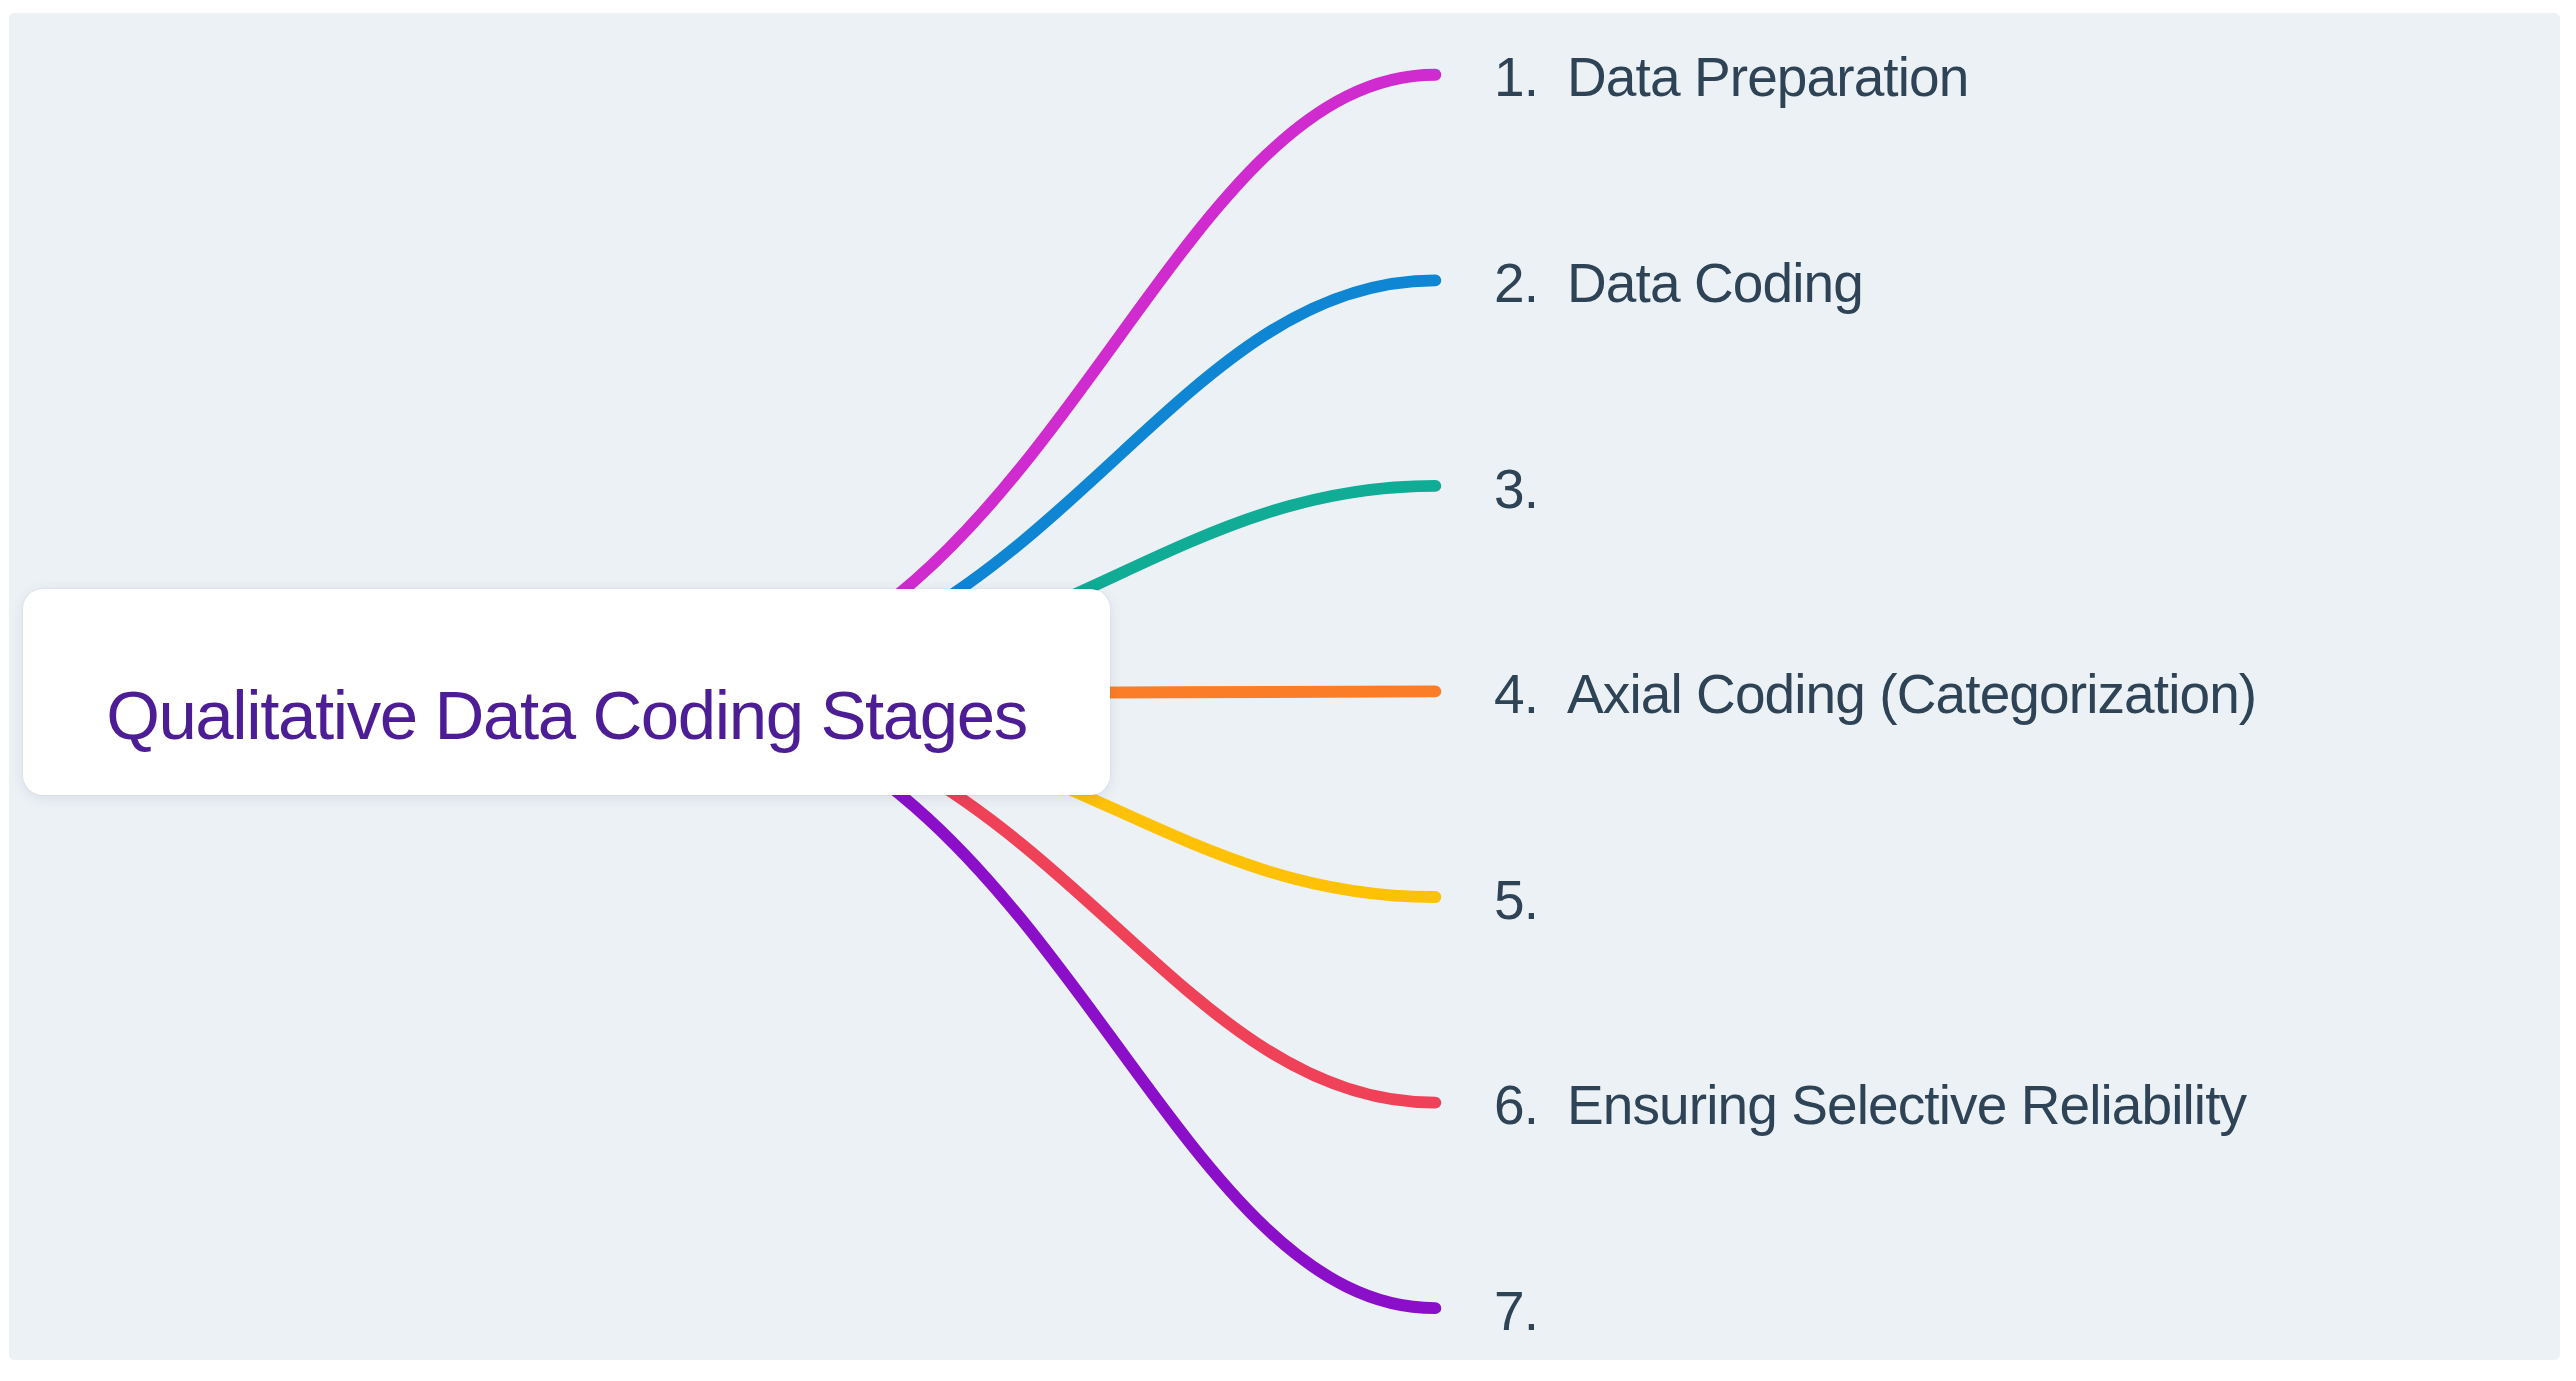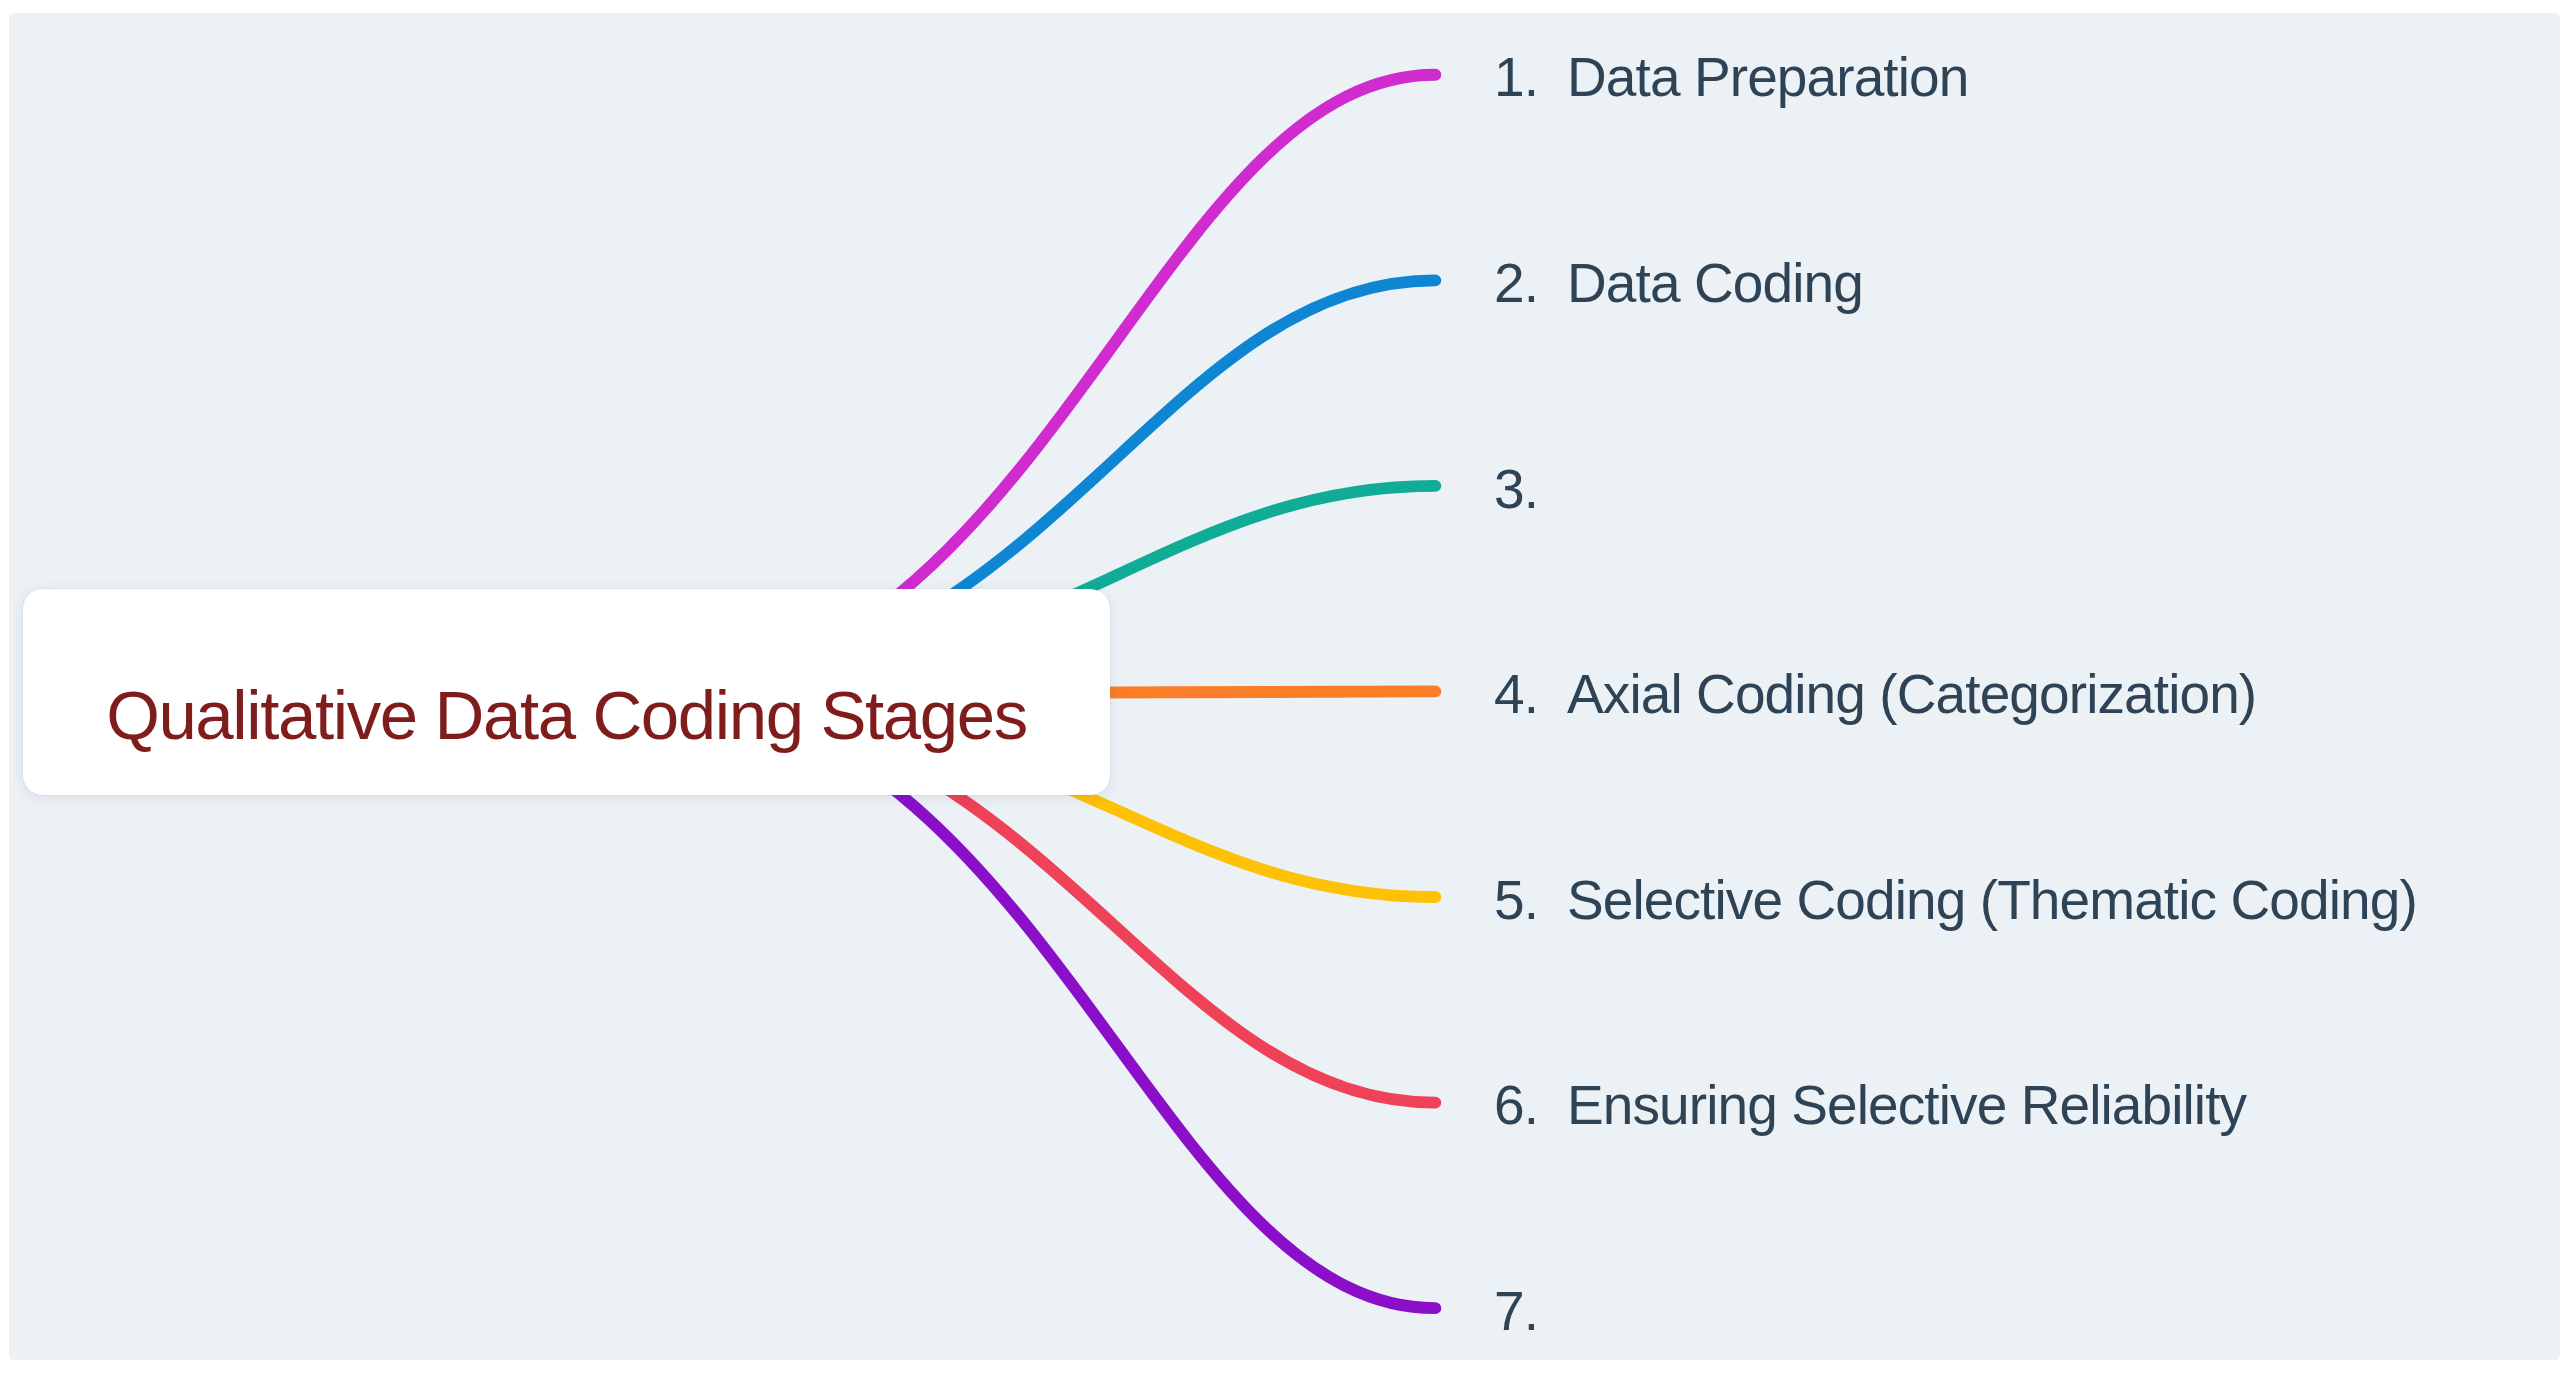--- a/index.html
+++ b/index.html
@@ -77,41 +77,40 @@
       <path d="M 700 763 C 1150 763, 1270 82, 1578 82" fill="none" stroke="#CF2BCF" stroke-width="13" stroke-linecap="round"></path>
       <path d="M 700 763 C 1150 763, 1270 308, 1578 308" fill="none" stroke="#0E86D4" stroke-width="13" stroke-linecap="round"></path>
       <path d="M 700 763 C 1150 763, 1270 534, 1578 534" fill="none" stroke="#10AC96" stroke-width="13" stroke-linecap="round"></path>
       <path d="M 700 763 C 1150 763, 1270 760, 1578 760" fill="none" stroke="#FB7D27" stroke-width="13" stroke-linecap="round"></path>
       <path d="M 700 763 C 1150 763, 1270 986, 1578 986" fill="none" stroke="#FEC106" stroke-width="13" stroke-linecap="round"></path>
       <path d="M 700 763 C 1150 763, 1270 1212, 1578 1212" fill="none" stroke="#EF4158" stroke-width="13" stroke-linecap="round"></path>
       <path d="M 700 763 C 1150 763, 1270 1438, 1578 1438" fill="none" stroke="#8B0FC9" stroke-width="13" stroke-linecap="round"></path>
     </svg>
 
   <div class="root-node" style="background: rgb(255, 255, 255);">
-    <span class="root-title" style="color: #7f1d1d; margin-top: 46px;">Qualitative Data Coding Stages</span>
+    <span class="root-title" style="color: #4c1d95; margin-top: 46px;">Qualitative Data Coding Stages</span>
   </div>
 
   <div class="branch" style="top: 36px; color: rgb(46, 68, 86);">
     <span class="num">1.</span>
     <span class="txt">Data Preparation</span>
   </div>
   <div class="branch" style="top: 242px; color: rgb(46, 68, 86);">
     <span class="num">2.</span>
     <span class="txt">Data Coding</span>
   </div>
   <div class="branch" style="top: 448px; color: rgb(46, 68, 86);">
     <span class="num">3.</span>
   </div>
   <div class="branch" style="top: 653px; color: rgb(46, 68, 86);">
     <span class="num">4.</span>
     <span class="txt">Axial Coding (Categorization)</span>
   </div>
   <div class="branch" style="top: 859px; color: rgb(46, 68, 86);">
     <span class="num">5.</span>
-    <span class="txt">Selective Coding (Thematic Coding)</span>
   </div>
   <div class="branch" style="top: 1064px; color: rgb(46, 68, 86);">
     <span class="num">6.</span>
     <span class="txt">Ensuring Selective Reliability</span>
   </div>
   <div class="branch" style="top: 1270px; color: rgb(46, 68, 86);">
     <span class="num">7.</span>
   </div>
 
 </div>

